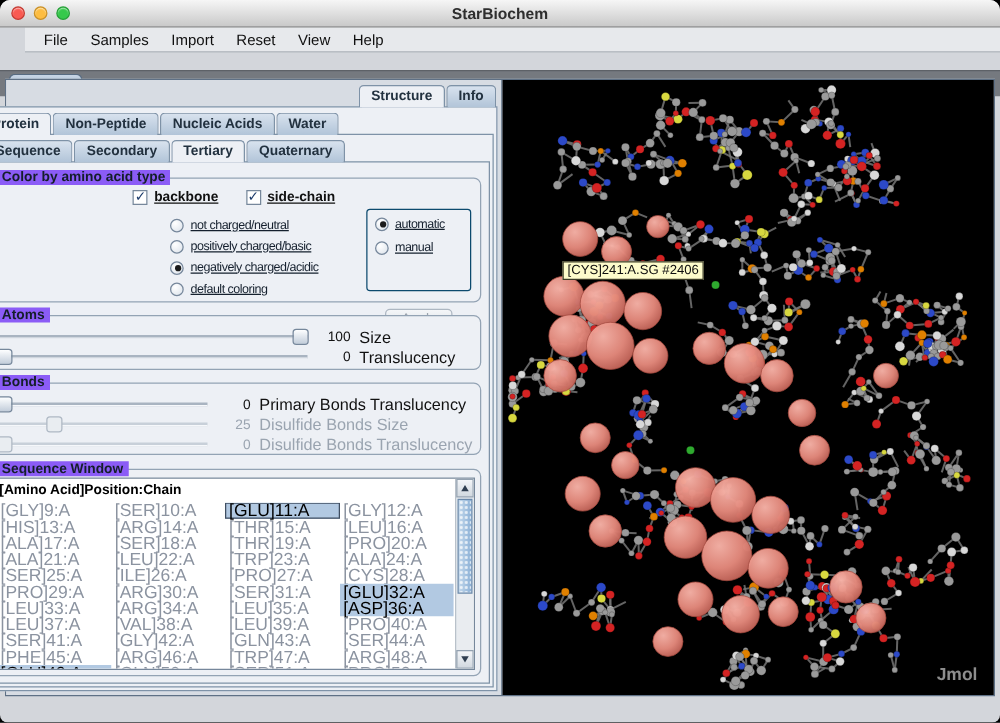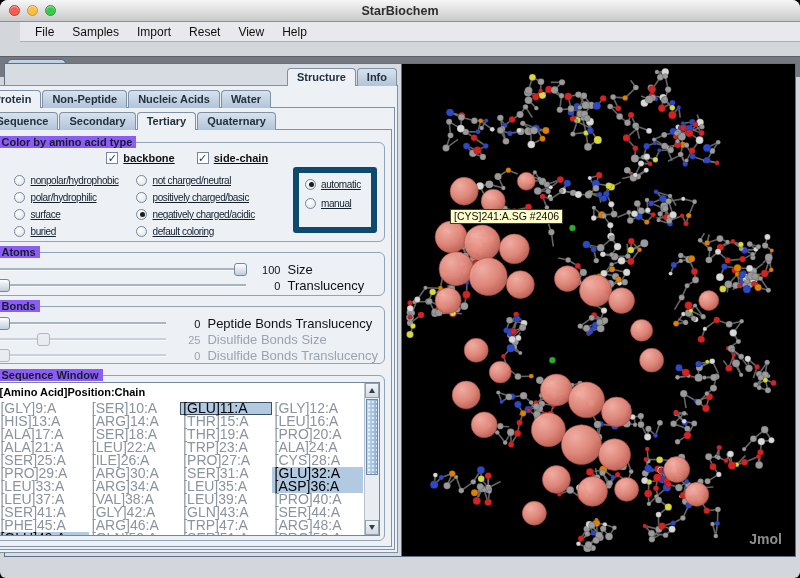--- a/index.html
+++ b/index.html
@@ -43,21 +43,21 @@
   .cb-row{position:absolute;top:9px;left:0;right:0;display:flex;justify-content:center;gap:22px;}
   .cb{display:flex;align-items:center;gap:5px;}
   .cb-box{width:12px;height:12px;border:1px solid #76879b;background:#fff;font-size:11px;line-height:11px;text-align:center;color:#1b3a6a;font-weight:bold;flex:none;}
   .cb-label{font-size:11px;font-weight:bold;text-decoration:underline;color:#101010;}
   .rcol{position:absolute;top:31px;display:flex;flex-direction:column;gap:5px;}
   .c1{left:24px;} .c2{left:146px;}
   .radio{display:flex;align-items:center;gap:5px;height:12px;}
   .r-dot{width:11px;height:11px;border-radius:50%;border:1px solid #76879b;background:radial-gradient(circle at 35% 30%,#ffffff,#dbe2ea);position:relative;flex:none;}
   .radio.sel .r-dot::after{content:'';position:absolute;left:2.5px;top:2.5px;width:5px;height:5px;border-radius:50%;background:#1b1b1b;}
   .r-label{font-size:10px;letter-spacing:-0.4px;text-decoration:underline;color:#15202e;white-space:nowrap;}
-  .modebox{position:absolute;right:7px;top:24px;width:84px;bottom:8px;border:6px solid #0c4a6e;border-radius:3px;padding:5px 6px 4px;display:flex;flex-direction:column;gap:36px;}
+  .modebox{position:absolute;right:7px;top:24px;width:84px;bottom:8px;border:1px solid #0c4a6e;border-radius:3px;padding:5px 6px 4px;display:flex;flex-direction:column;gap:36px;}
   .modebox .radio{margin-bottom:7px;}
   .apply-btn{margin:auto auto 0;padding:1px 12px;font-size:11px;color:#99a1ab;background:linear-gradient(#f4f6f8,#dce1e7);
              border:1px solid #adb7c2;border-radius:4px;font-family:inherit;}
   
   .atoms-panel{height:44px;flex:none;margin-top:10px;padding-top:9px;}
   .bonds-panel{height:58px;flex:none;margin-top:10px;padding-top:9px;}
   .slider-row{display:flex;align-items:center;height:15px;margin:0 6px 1px;}
   .s-track{position:relative;height:15px;flex:none;}
   .s-track::before{content:'';position:absolute;left:2px;right:2px;top:6px;height:2px;background:#a9b4c1;border-bottom:1px solid #f6f8fb;}
   .s-thumb{position:absolute;top:1px;width:13px;height:13px;border-radius:3px;background:linear-gradient(#fdfeff,#c2cdda);border:1px solid #76879b;}
@@ -144,38 +144,20 @@
               <div class="cb-row" id="cbRow">
                   <span class="cb">
                     <span class="cb-box">✓</span>
                     <span class="cb-label">backbone</span>
                   </span>
                   <span class="cb">
                     <span class="cb-box">✓</span>
                     <span class="cb-label">side-chain</span>
                   </span>
                 </div>
-              <div class="rcol c1" id="radLeft">
-                  <div class="radio">
-                    <span class="r-dot"></span>
-                    <span class="r-label">nonpolar/hydrophobic</span>
-                  </div>
-                  <div class="radio">
-                    <span class="r-dot"></span>
-                    <span class="r-label">polar/hydrophilic</span>
-                  </div>
-                  <div class="radio">
-                    <span class="r-dot"></span>
-                    <span class="r-label">surface</span>
-                  </div>
-                  <div class="radio">
-                    <span class="r-dot"></span>
-                    <span class="r-label">buried</span>
-                  </div>
-                </div>
               <div class="rcol c2" id="radMid">
                   <div class="radio">
                     <span class="r-dot"></span>
                     <span class="r-label">not charged/neutral</span>
                   </div>
                   <div class="radio">
                     <span class="r-dot"></span>
                     <span class="r-label">positively charged/basic</span>
                   </div>
                   <div class="radio sel">
@@ -223,21 +205,21 @@
             </div>
 
             <div class="tpanel bonds-panel">
               <div class="ptitle">Bonds</div>
               <div id="bondSliders">
                   <div class="slider-row">
                     <div class="s-track" style="width: 172px;">
                       <span class="s-thumb" style="left: 1px;"></span>
                     </div>
                     <span class="s-val">0</span>
-                    <span class="s-label">Peptide Bonds Translucency</span>
+                    <span class="s-label">Primary Bonds Translucency</span>
                   </div>
                   <div class="slider-row disabled">
                     <div class="s-track" style="width: 172px;">
                       <span class="s-thumb" style="left: 40.25px;"></span>
                     </div>
                     <span class="s-val">25</span>
                     <span class="s-label">Disulfide Bonds Size</span>
                   </div>
                   <div class="slider-row disabled">
                     <div class="s-track" style="width: 172px;">

